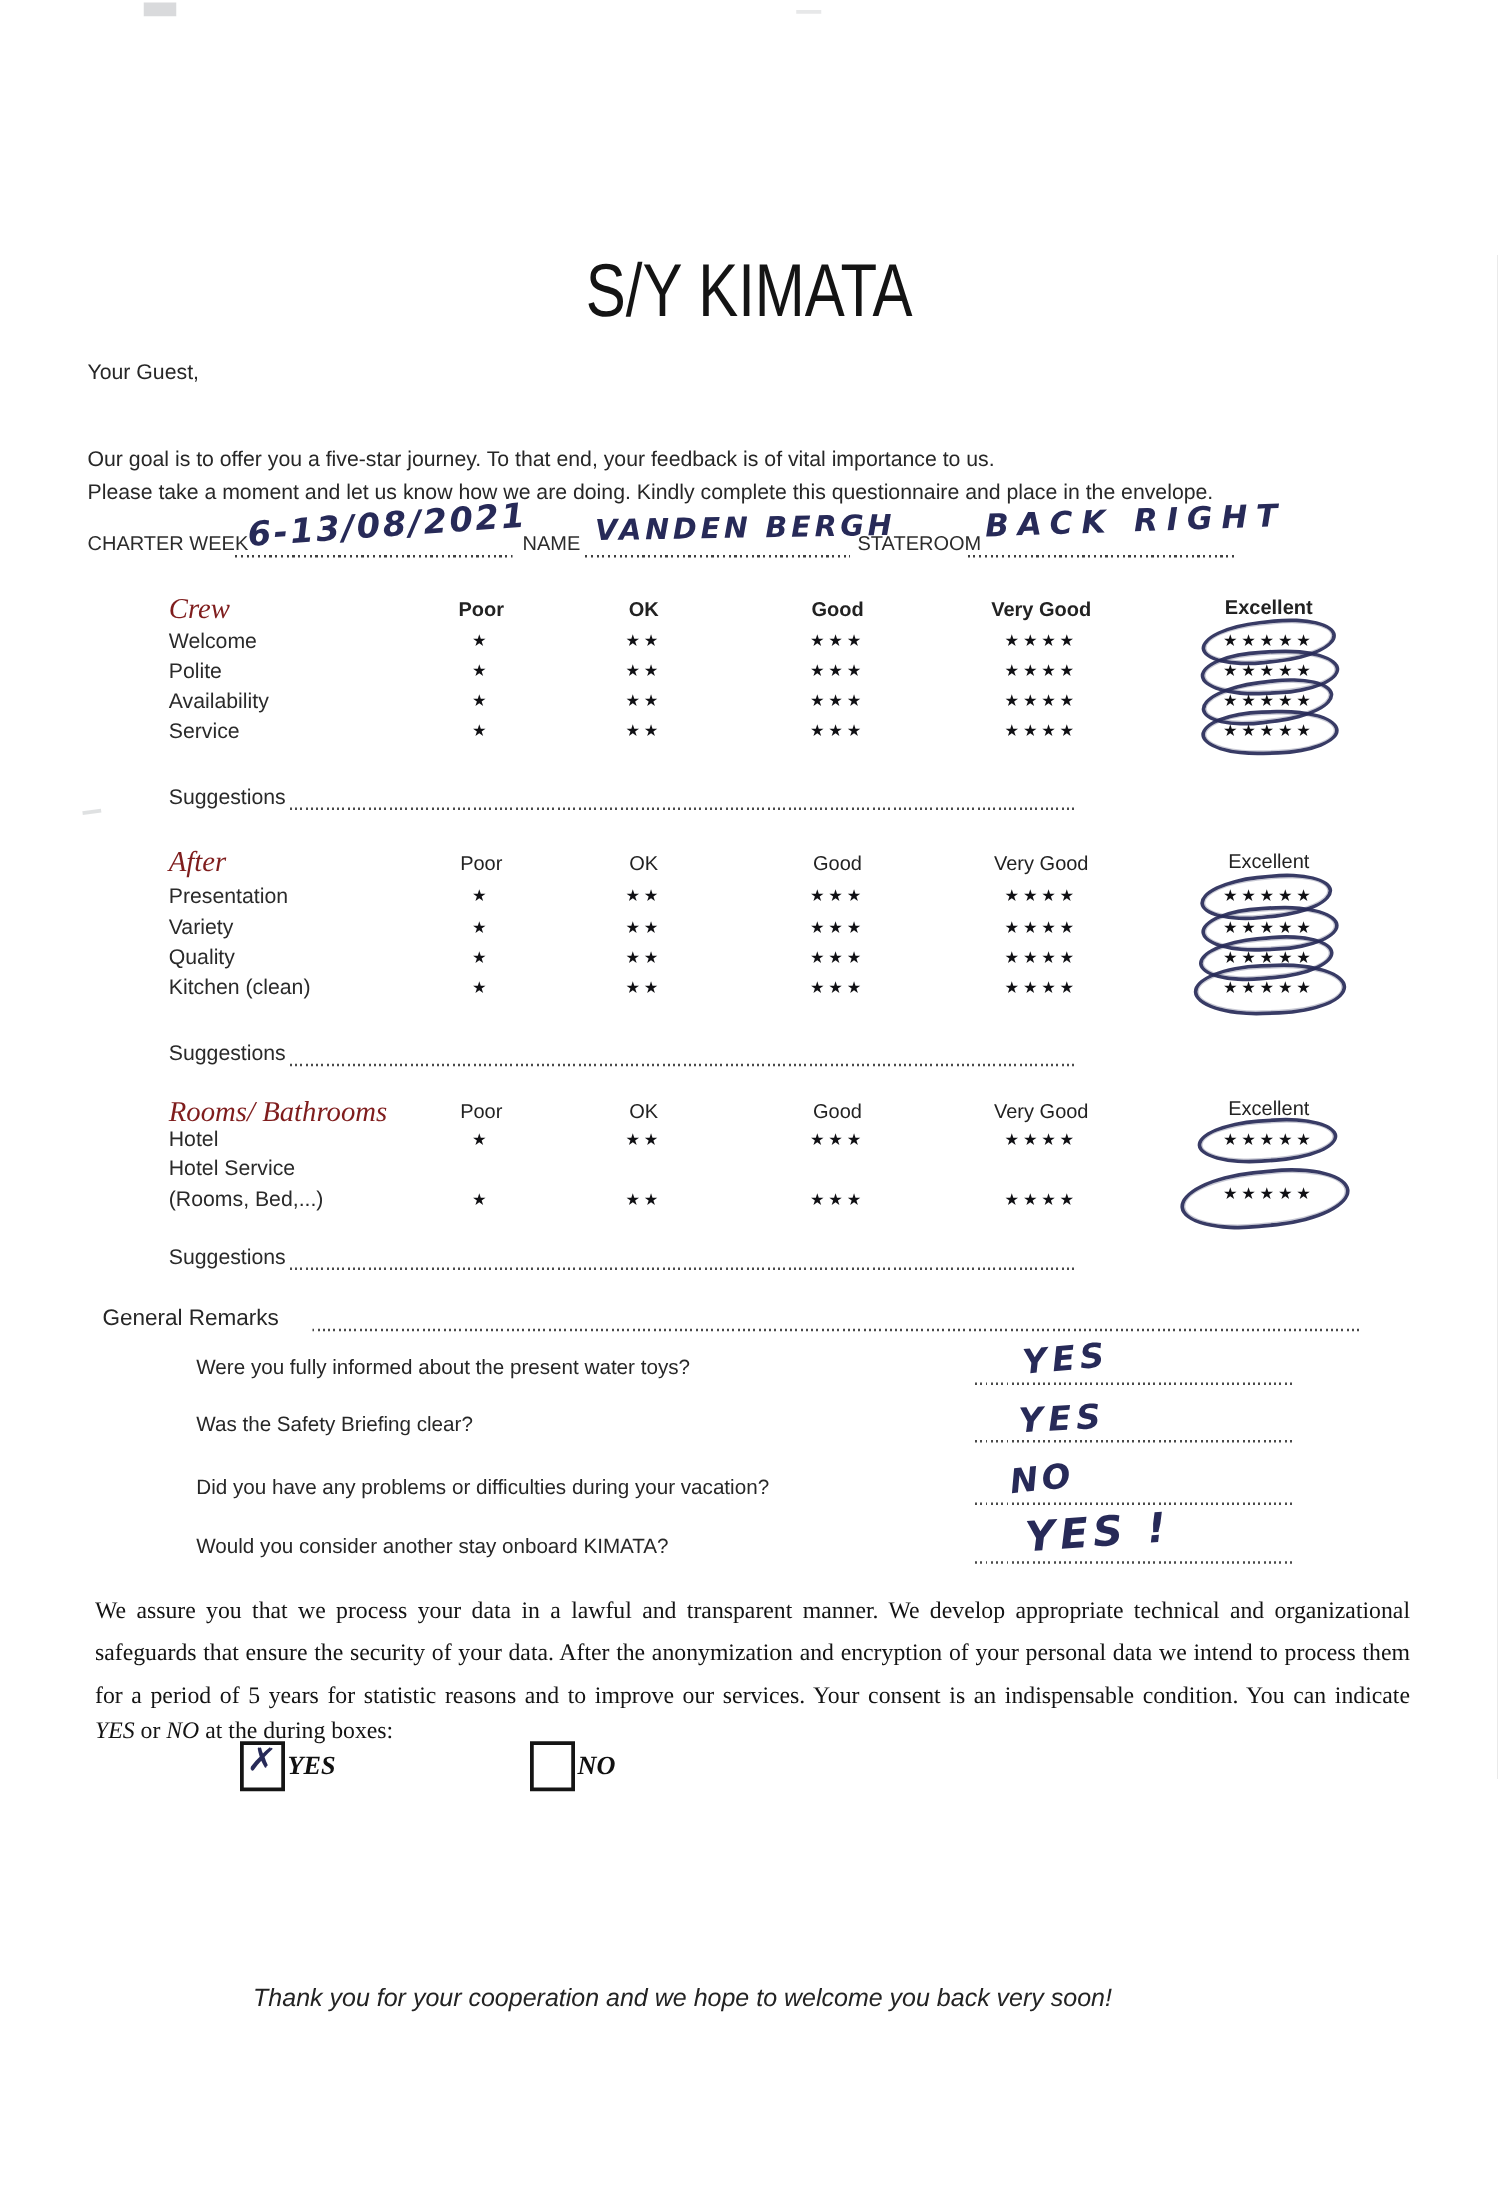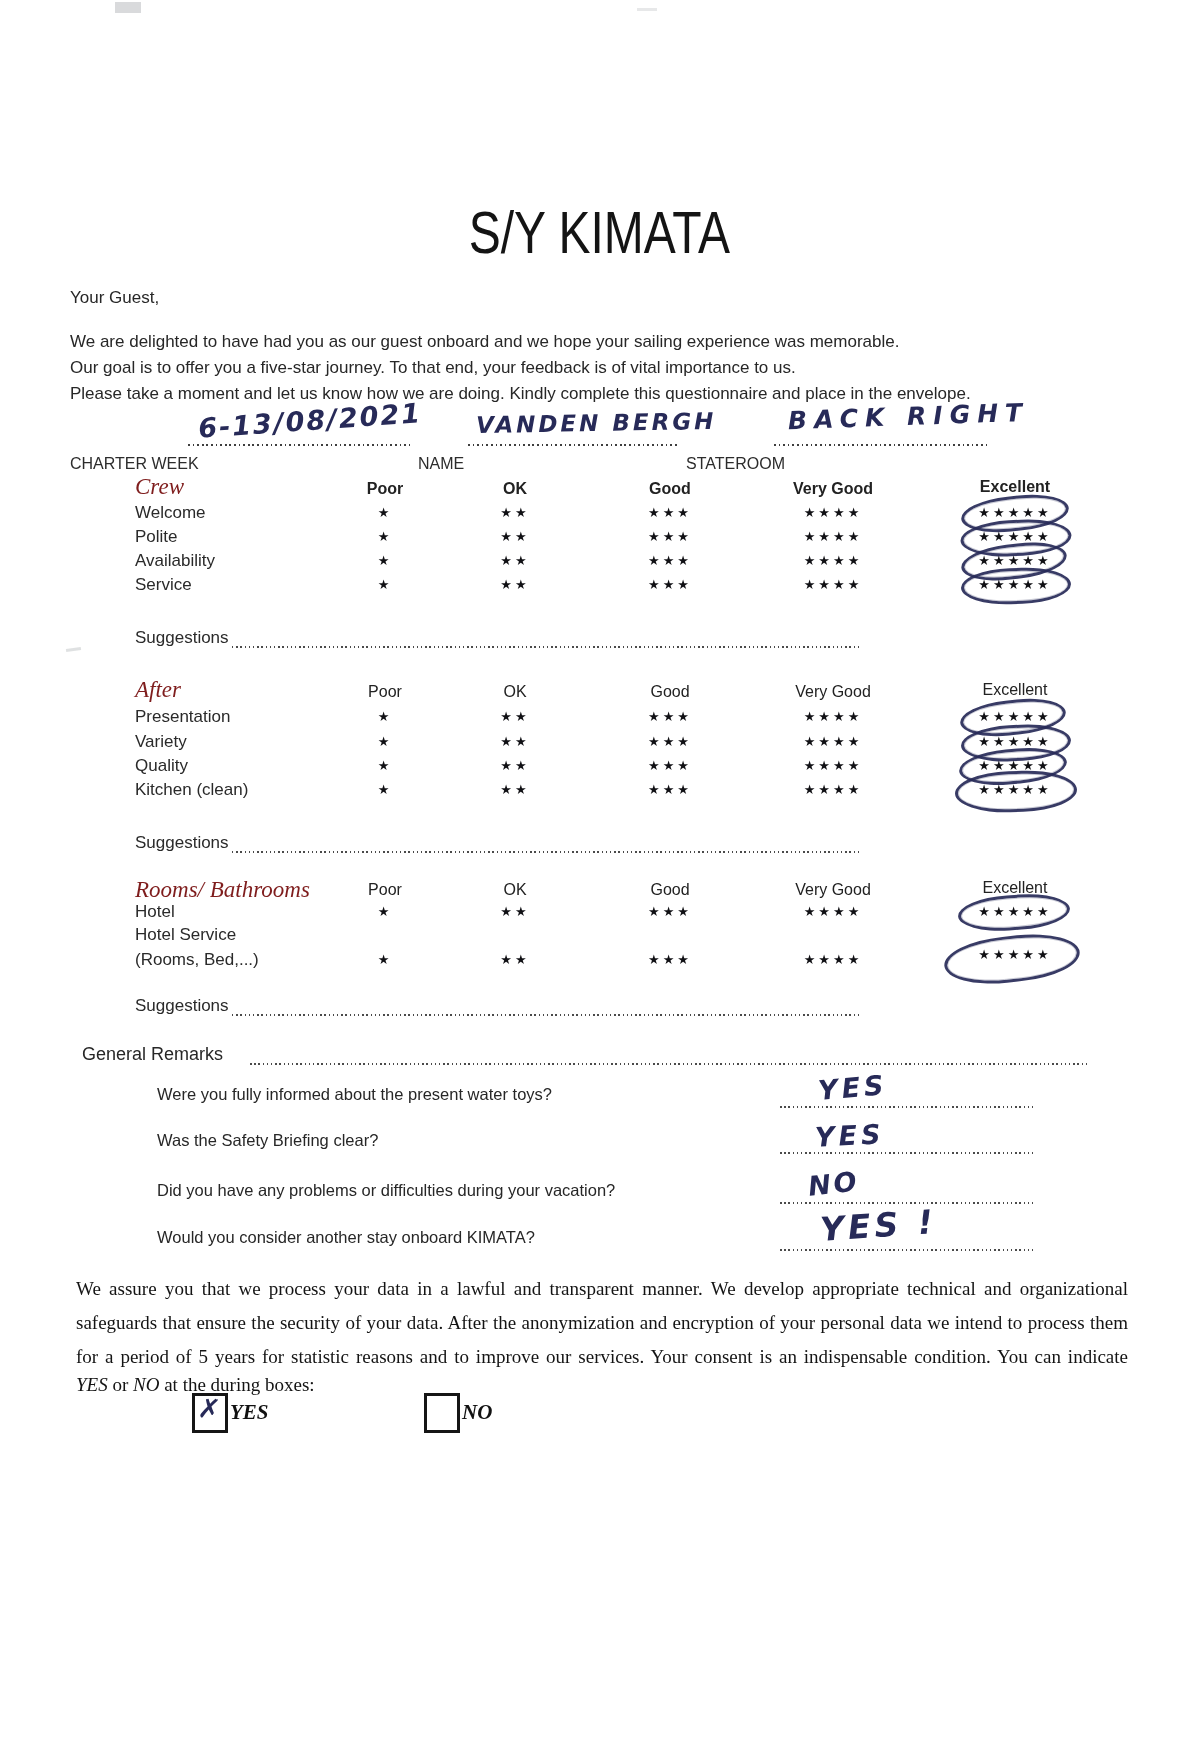--- a/index.html
+++ b/index.html
@@ -8,21 +8,21 @@
     background:#ffffff; overflow:hidden;
     font-family:"Liberation Sans", sans-serif; color:#1d1d1f;
   }
   .abs { position:absolute; }
   .title-wrap { left:0; top:198px; width:1198px; text-align:center; }
   .title {
     display:inline-block; font-size:60px; font-weight:400; color:#141414;
     transform:scaleX(0.80); letter-spacing:0px; white-space:nowrap;
   }
   .body-text { font-size:17px; color:#272727; white-space:nowrap; }
-  .small-caps-label { font-size:16px; color:#2c2c2c; white-space:nowrap;margin-top:28px; }
+  .small-caps-label { font-size:16px; color:#2c2c2c; white-space:nowrap; }
   .dotline { height:2px; background-image:repeating-linear-gradient(90deg,#3e3e3e 0 1.7px, transparent 1.7px 4.6px); }
   .dotline-fine { height:2px; background-image:repeating-linear-gradient(90deg,#4a4a4a 0 1.5px, transparent 1.5px 4.2px); }
   .sectitle {
     font-family:"Liberation Serif", serif; font-weight:400; font-style:italic;
     font-size:23px; color:#7f1d1d; white-space:nowrap;
   }
   .colhead { transform:translateX(-50%); font-size:16px; white-space:nowrap; color:#222; }
   .bold { font-weight:700; }
   .rowlabel { font-size:17px; color:#2a2a2a; white-space:nowrap; }
   .stars { transform:translateX(-50%); font-size:13px; letter-spacing:3px; color:#101014; white-space:nowrap; }
@@ -53,21 +53,20 @@
 
   <div class="abs artifact" style="left:115px;top:2px;width:26px;height:11px;opacity:.55"></div>
   <div class="abs artifact" style="left:637px;top:8px;width:20px;height:3px;opacity:.35"></div>
   <div class="abs artifact" style="left:66px;top:648px;width:15px;height:3px;opacity:.45;transform:rotate(-8deg)"></div>
 
   <div class="abs title-wrap">
     <span class="title">S/Y KIMATA</span>
   </div>
 
   <div class="abs body-text" style="left:70px;top:288px">Your Guest,</div>
-  <div class="abs body-text" style="left:70px;top:332px">We are delighted to have had you as our guest onboard and we hope your sailing experience was memorable.</div>
   <div class="abs body-text" style="left:70px;top:358px">Our goal is to offer you a five-star journey. To that end, your feedback is of vital importance to us.</div>
   <div class="abs body-text" style="left:70px;top:384px">Please take a moment and let us know how we are doing. Kindly complete this questionnaire and place in the envelope.</div>
 
   <div class="abs small-caps-label" style="left:70px;top:427px">CHARTER WEEK</div>
   <div class="abs dotline" style="left:188px;top:444px;width:222px"></div>
   <span class="abs hand" style="left:198px;top:405px;font-size:27px;letter-spacing:2px;transform:rotate(-4deg)">6-13/08/2021</span>
 
   <div class="abs small-caps-label" style="left:418px;top:427px">NAME</div>
   <div class="abs dotline" style="left:468px;top:444px;width:212px"></div>
   <span class="abs hand" style="left:476px;top:410px;font-size:23px;letter-spacing:3px;transform:rotate(-1deg)">VANDEN BERGH</span>
@@ -215,14 +214,17 @@
 
   <div class="abs checkbox" style="left:192px;top:1393px"></div>
   <span class="abs hand" style="left:198px;top:1393px;font-size:27px;transform:rotate(6deg)">✗</span>
   <span class="abs check-label" style="left:230px;top:1400px">YES</span>
 
   <div class="abs checkbox" style="left:424px;top:1393px"></div>
   <span class="abs hand" style="left:430px;top:1393px;font-size:27px"></span>
   <span class="abs check-label" style="left:462px;top:1400px">NO</span>
 
 
+  <div class="abs footer-wrap">
+    <span class="footer-text">Thank you for your cooperation and we hope to welcome you back very soon!</span>
+  </div>
 
 </div>
 
 </body></html>

